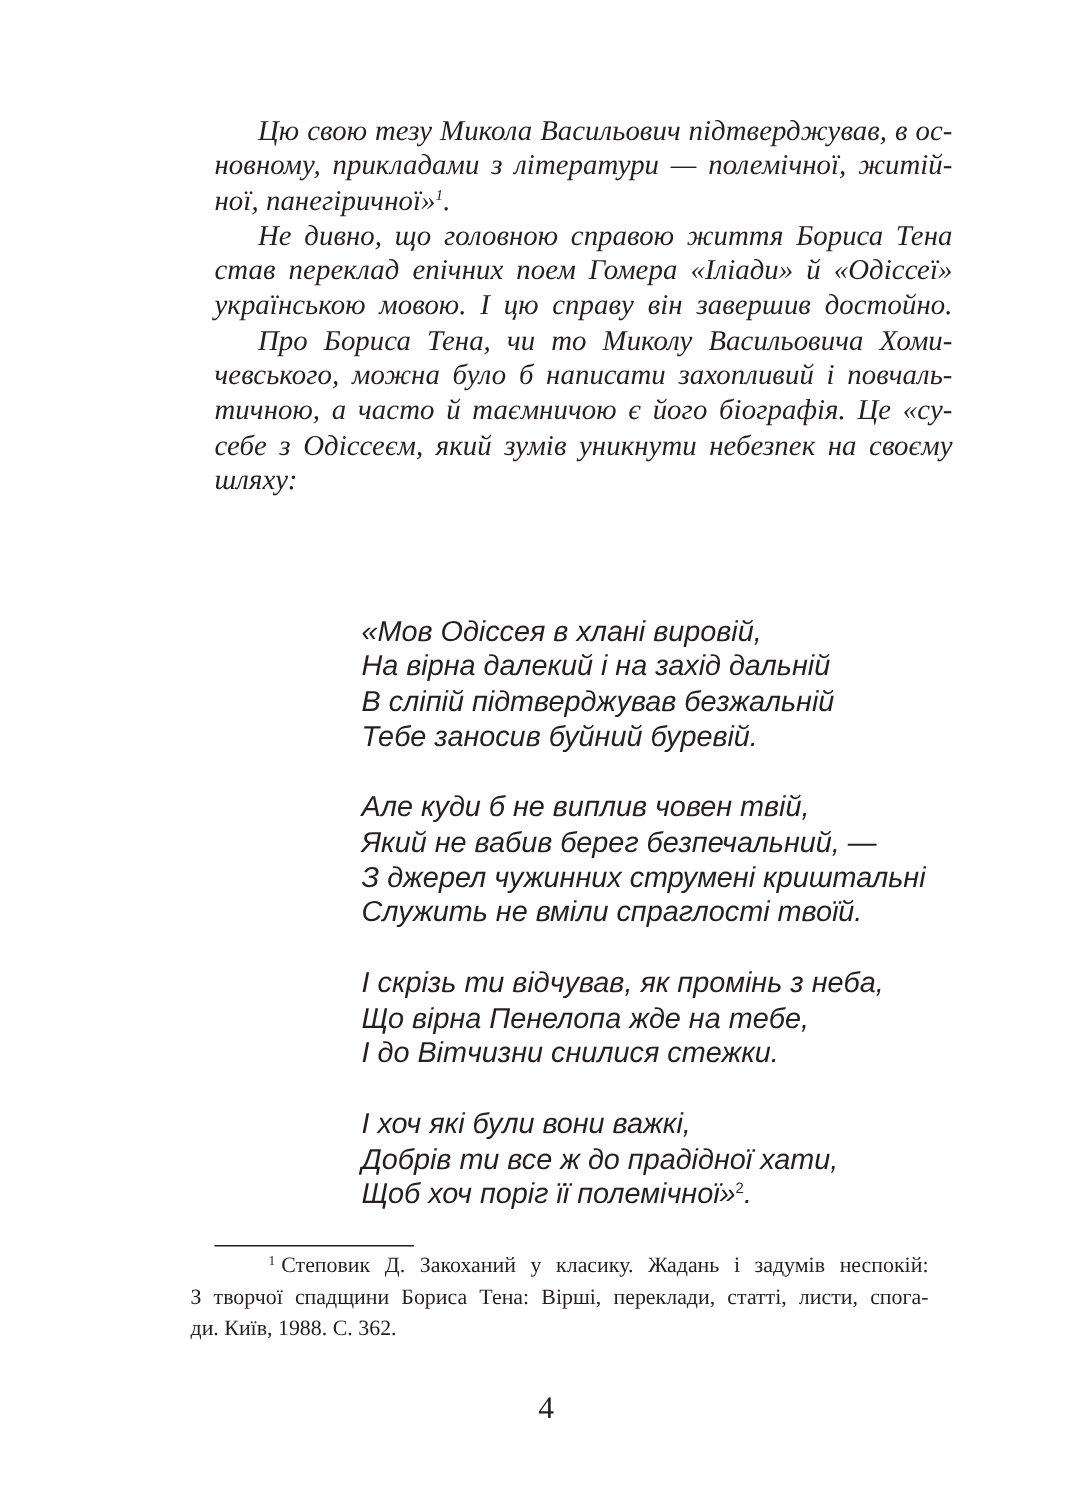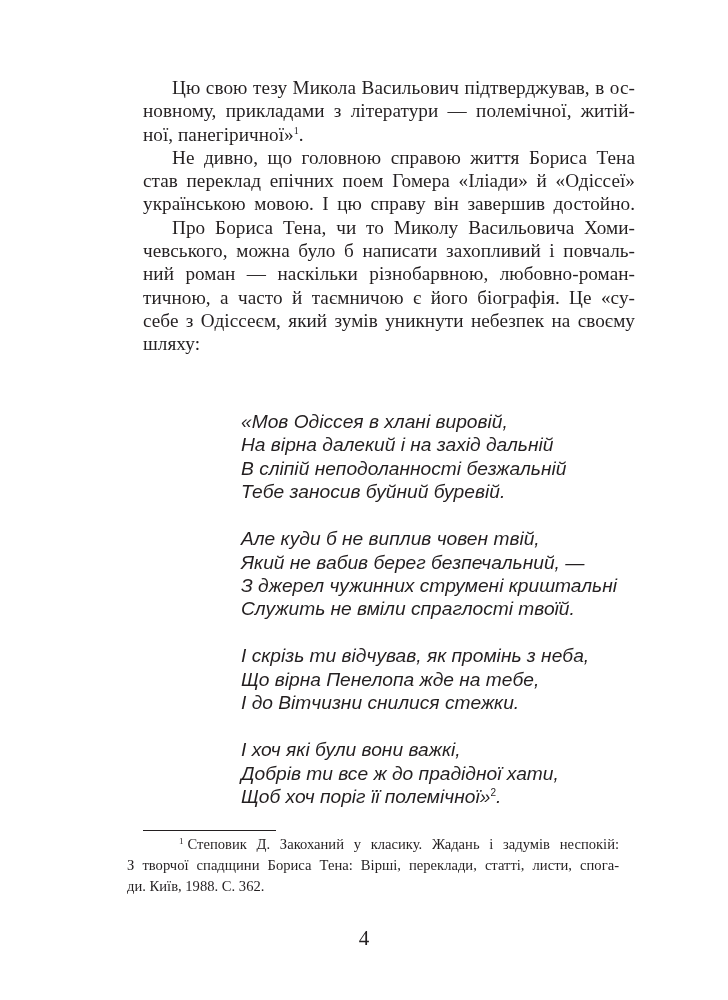--- a/index.html
+++ b/index.html
@@ -13,20 +13,21 @@
       position: relative;
       overflow: hidden;
       font-family: "DejaVu Serif", "Liberation Serif", serif;
       color: #231f20;
     }
     .page {
       position: absolute;
       left: 143px;
       top: 76px;
       width: 492px;
+      font-style: italic;
     }
     .para {
       font-family: "Liberation Serif", serif;
       font-size: 19.2px;
       line-height: 23.3px;
       margin: 0;
       text-align: justify;
       text-indent: 29px;
       letter-spacing: 0.05px;
       hyphens: manual;
@@ -106,32 +107,31 @@
     <span class="ln last"><span>ної, панегіричної»</span><sup class="fn">1</sup><span>.</span></span>
   </p>
   <p class="para" style="text-indent:0">
     <span class="ln first">Не дивно, що головною справою життя Бориса Тена</span>
     <span class="ln">став переклад епічних поем Гомера «Іліади» й «Одіссеї»</span>
     <span class="ln last" style="text-align-last:justify">українською мовою. І цю справу він завершив достойно.</span>
   </p>
   <p class="para" style="text-indent:0">
     <span class="ln first">Про Бориса Тена, чи то Миколу Васильовича Хоми-</span>
     <span class="ln">чевського, можна було б написати захопливий і повчаль-</span>
-    <span class="ln">ний роман — наскільки різнобарвною, любовно-роман-</span>
     <span class="ln">тичною, а часто й таємничою є його біографія. Це «су-</span>
     <span class="ln">себе з Одіссеєм, який зумів уникнути небезпек на своєму</span>
     <span class="ln last">шляху:</span>
   </p>
 </div>
 
 <div class="poem">
   <div class="stanza">
     <span class="verse">«Мов Одіссея в хлані вировій,</span>
     <span class="verse">На вірна далекий і на захід дальній</span>
-    <span class="verse">В сліпій неподоланності безжальній</span>
+    <span class="verse">В сліпій підтверджував безжальній</span>
     <span class="verse">Тебе заносив буйний буревій.</span>
   </div>
   <div class="stanza">
     <span class="verse">Але куди б не виплив човен твій,</span>
     <span class="verse">Який не вабив берег безпечальний, —</span>
     <span class="verse">З джерел чужинних струмені криштальні</span>
     <span class="verse">Служить не вміли спраглості твоїй.</span>
   </div>
   <div class="stanza">
     <span class="verse">І скрізь ти відчував, як промінь з неба,</span>

